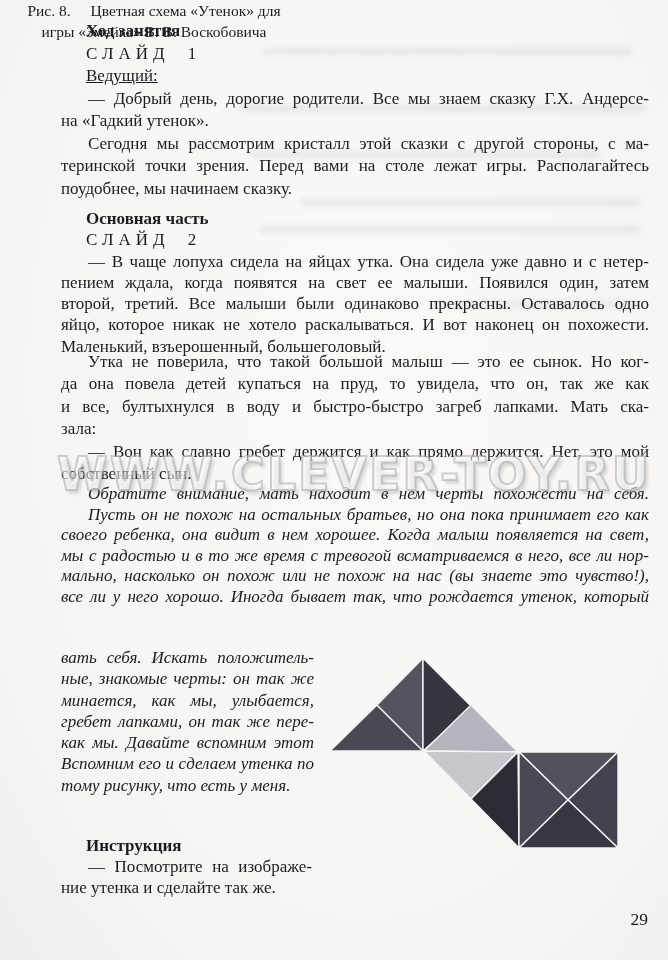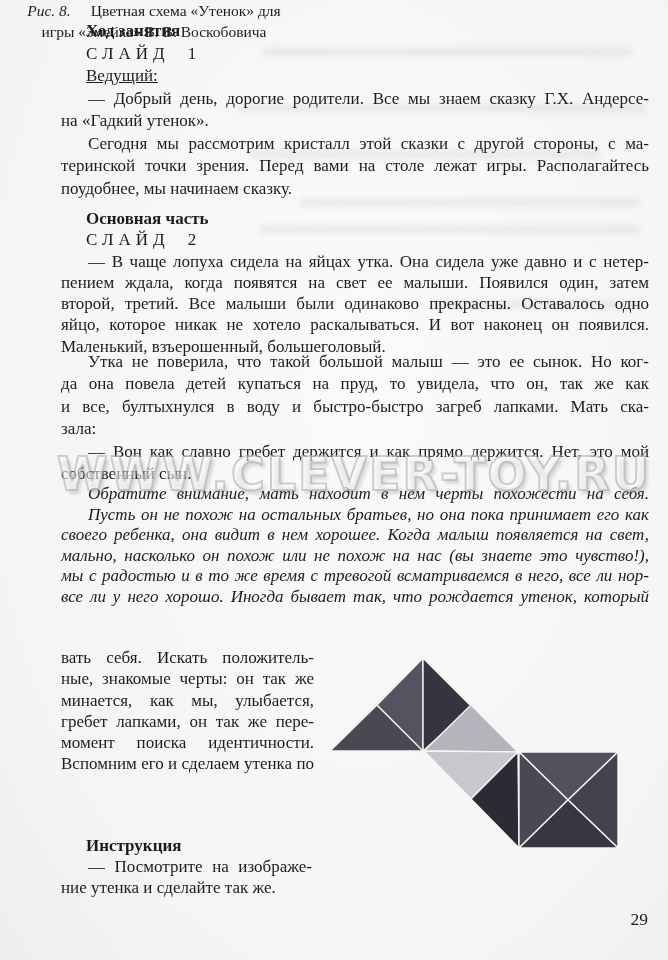--- a/index.html
+++ b/index.html
@@ -17,25 +17,25 @@
   .ind{text-indent:27px;}
   .hd{font-weight:bold;text-align:left;text-align-last:left;text-indent:25px;}
   .slide{letter-spacing:5px;word-spacing:9px;text-indent:25px;
          text-align:center;text-align-last:left;}
   .speaker{text-align:left;text-align-last:left;text-indent:25px;text-decoration:underline;}
   #secA{top:20px;font-size:17px;line-height:22.5px;}
   #secB{top:208px;font-size:17px;line-height:21.3px;}
   #secC{top:351px;font-size:17px;line-height:22.4px;}
   #therapy{top:484px;font-size:17px;line-height:20.5px;font-style:italic;}
   #therapy .hd{font-weight:bold;font-style:italic;}
-  #column{top:647px;width:253px;font-size:17px;line-height:21.3px;}
+  #column{top:647px;width:253px;font-size:17px;line-height:21.3px;font-style:italic;}
   #instruction{top:836px;width:251px;font-size:17px;line-height:20.8px;}
   #caption{left:341px;top:857px;width:308px;font-size:15.5px;line-height:21px;
            text-align:center;}
-  #caption .cap-label{font-style:italic;margin-right:20px;}
+  #caption .cap-label{margin-right:20px;}
   #pagenum{position:absolute;left:600px;top:909px;width:48px;text-align:right;
            font-size:17.5px;}
   #figure{position:absolute;left:330px;top:650px;width:290px;height:205px;}
   #watermark{
     position:absolute;left:47px;top:447px;width:614px;height:66px;
     font-family:"DejaVu Sans", sans-serif;font-weight:bold;font-size:46px;
     letter-spacing:2px;white-space:nowrap;text-align:center;
     color:rgba(255,255,255,0.50);
     -webkit-text-stroke:2px rgba(168,168,172,0.55);
     text-shadow:3px 4px 3px rgba(110,110,115,0.22);
@@ -66,49 +66,50 @@
     <div class="line">теринской точки зрения. Перед вами на столе лежат игры. Располагайтесь</div>
     <div class="line l">поудобнее, мы начинаем сказку.</div>
   </div>
 
   <div class="block" id="secB">
     <div class="line hd">Основная часть</div>
     <div class="line slide">СЛАЙД 2</div>
     <div class="line ind">— В чаще лопуха сидела на яйцах утка. Она сидела уже давно и с нетер-</div>
     <div class="line">пением ждала, когда появятся на свет ее малыши. Появился один, затем</div>
     <div class="line">второй, третий. Все малыши были одинаково прекрасны. Оставалось одно</div>
-    <div class="line">яйцо, которое никак не хотело раскалываться. И вот наконец он появился.</div>
+    <div class="line">яйцо, которое никак не хотело раскалываться. И вот наконец он похожести.</div>
     <div class="line l">Маленький, взъерошенный, большеголовый.</div>
   </div>
 
   <div class="block" id="secC">
     <div class="line ind">Утка не поверила, что такой большой малыш — это ее сынок. Но ког-</div>
     <div class="line">да она повела детей купаться на пруд, то увидела, что он, так же как</div>
     <div class="line">и все, бултыхнулся в воду и быстро-быстро загреб лапками. Мать ска-</div>
     <div class="line l">зала:</div>
     <div class="line ind">— Вон как славно гребет держится и как прямо держится. Нет, это мой</div>
     <div class="line l">собственный сын.</div>
   </div>
 
   <div class="block" id="therapy">
     <div class="line ind">Обратите внимание, мать находит в нем черты похожести на себя.</div>
     <div class="line ind">Пусть он не похож на остальных братьев, но она пока принимает его как</div>
     <div class="line">своего ребенка, она видит в нем хорошее. Когда малыш появляется на свет,</div>
+    <div class="line">мы с радостью и в то же время с тревогой всматриваемся в него, все ли нор-</div>
     <div class="line">мально, насколько он похож или не похож на нас (вы знаете это чувство!),</div>
-    <div class="line">мы с радостью и в то же время с тревогой всматриваемся в него, все ли нор-</div>
     <div class="line">все ли у него хорошо. Иногда бывает так, что рождается утенок, который</div>
   </div>
 
   <div class="block" id="column">
     <div class="line">вать себя. Искать положитель-</div>
     <div class="line">ные, знакомые черты: он так же</div>
     <div class="line">минается, как мы, улыбается,</div>
     <div class="line">гребет лапками, он так же пере-</div>
-    <div class="line">момент поиска идентичности.</div>
+    <div class="line">как мы. Давайте вспомним этот</div>
     <div class="line">Вспомним его и сделаем утенка по</div>
+    <div class="line l">тому рисунку, что есть у меня.</div>
   </div>
 
   <div class="block" id="instruction">
     <div class="line hd">Инструкция</div>
     <div class="line ind">— Посмотрите на изображе-</div>
     <div class="line l">ние утенка и сделайте так же.</div>
   </div>
 
   <div id="figure">
     <svg width="290" height="205" viewBox="0 0 290 205">

